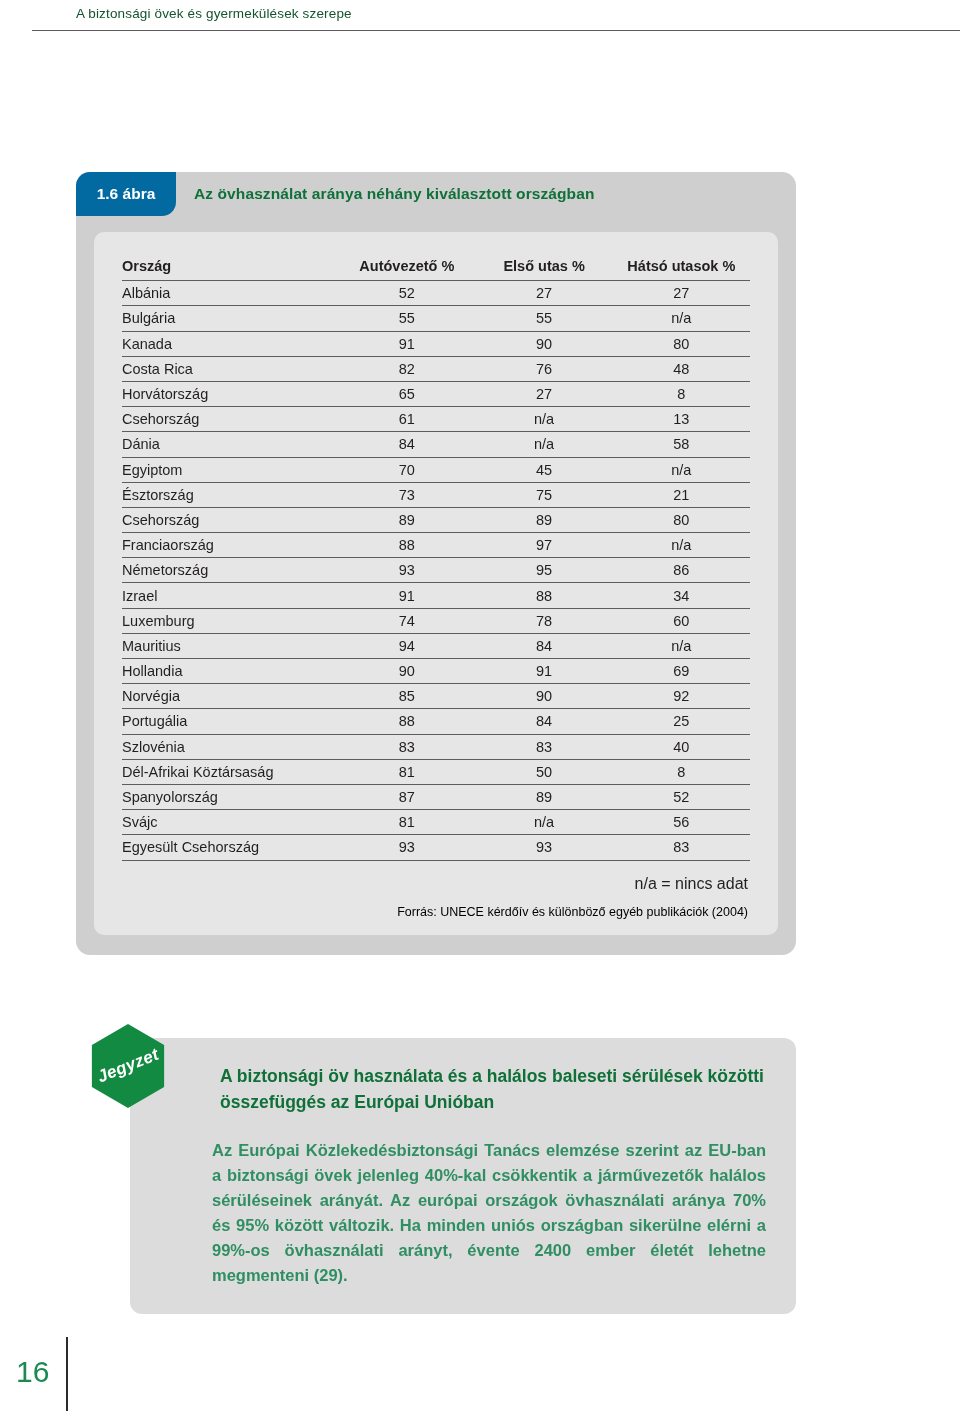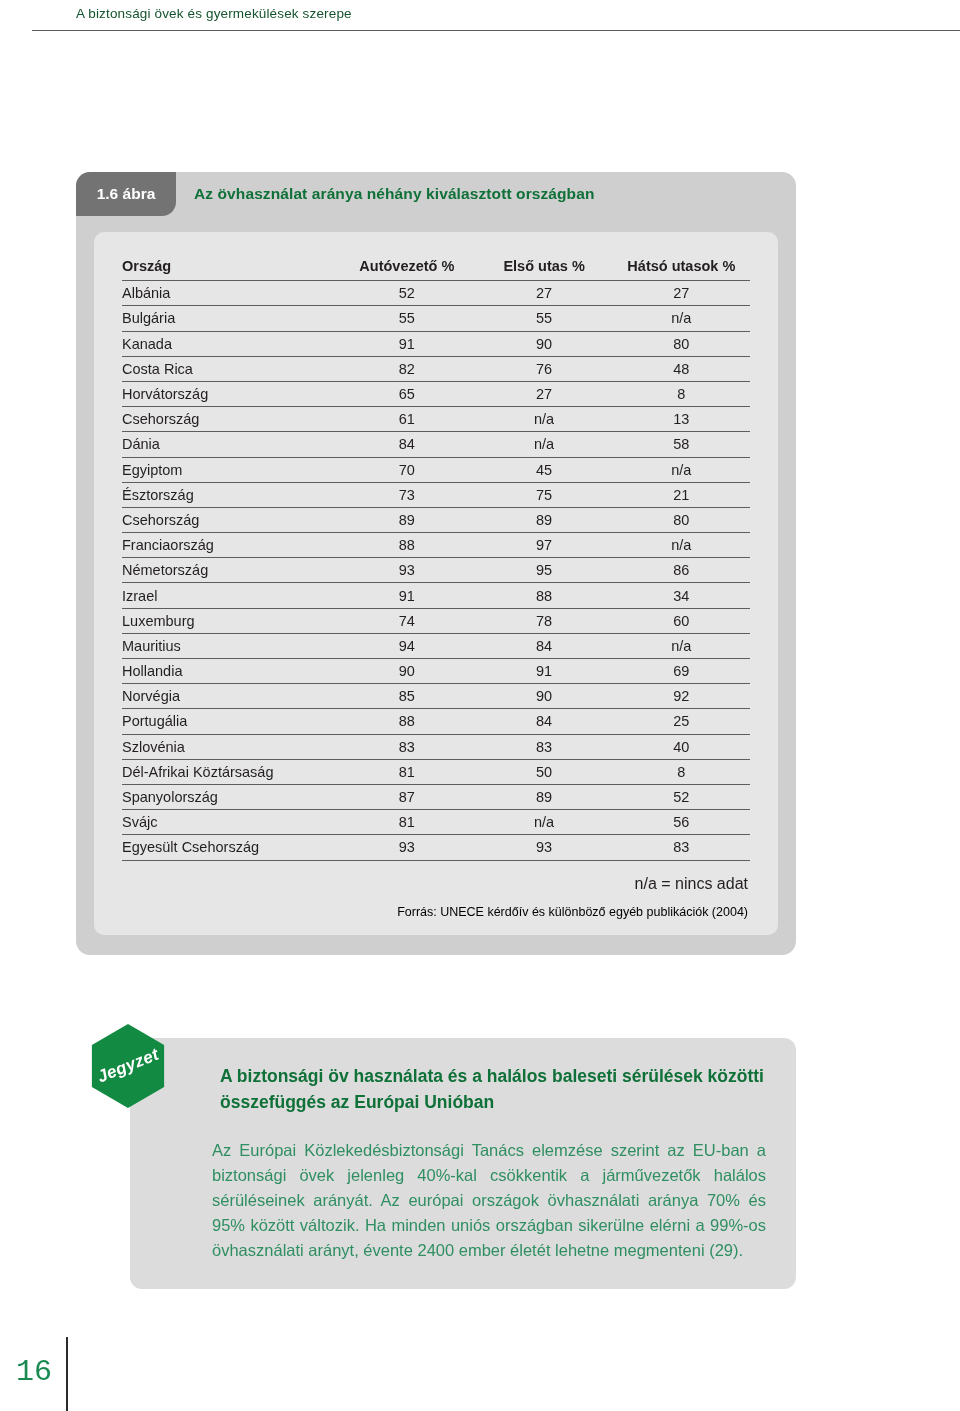--- a/index.html
+++ b/index.html
@@ -55,21 +55,21 @@
     position: relative;
     height: 44px;
   }
   .figure-badge {
     position: absolute;
     left: 0;
     top: 0;
     height: 44px;
     min-width: 100px;
     padding: 15px 16px;
-    background: #737373;
+    background: #0369a1;
     border-top-left-radius: 14px;
     border-bottom-right-radius: 14px;
     color: #ffffff;
     font-size: 15.5px;
     font-weight: bold;
     display: flex;
     align-items: center;
     justify-content: center;
     box-sizing: border-box;
   }
@@ -169,30 +169,30 @@
     font-weight: bold;
     line-height: 1.48;
     margin: 0 0 22px 8px;
   }
   .note-body {
     color: #2f8f62;
     font-size: 16.5px;
     line-height: 1.52;
     margin: 0;
     text-align: justify;
+    font-weight: bold;
   }
 
   
   .page-footer {
     position: absolute;
     left: 0;
     bottom: 0;
     width: 960px;
     height: 90px;
-    font-family: Liberation Mono, monospace;
   }
   .page-number {
     position: absolute;
     left: 16px;
     bottom: 22px;
     font-size: 30px;
     color: #1a8a52;
     font-weight: normal;
   }
   .footer-rule {

